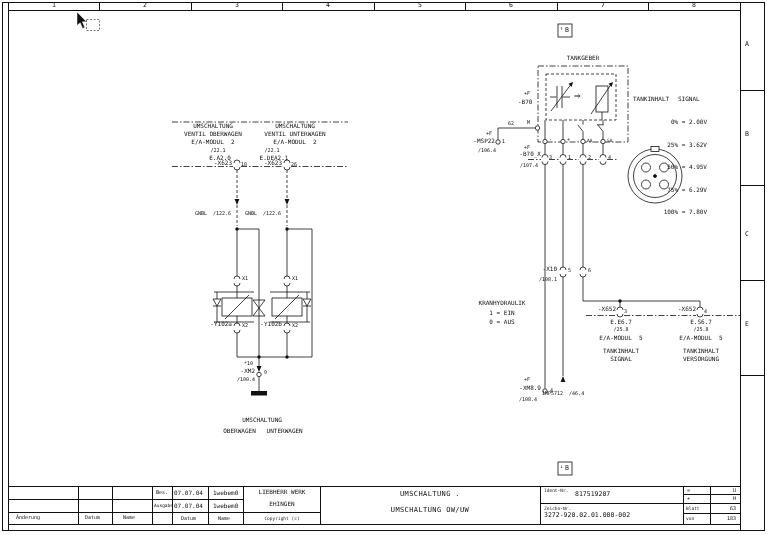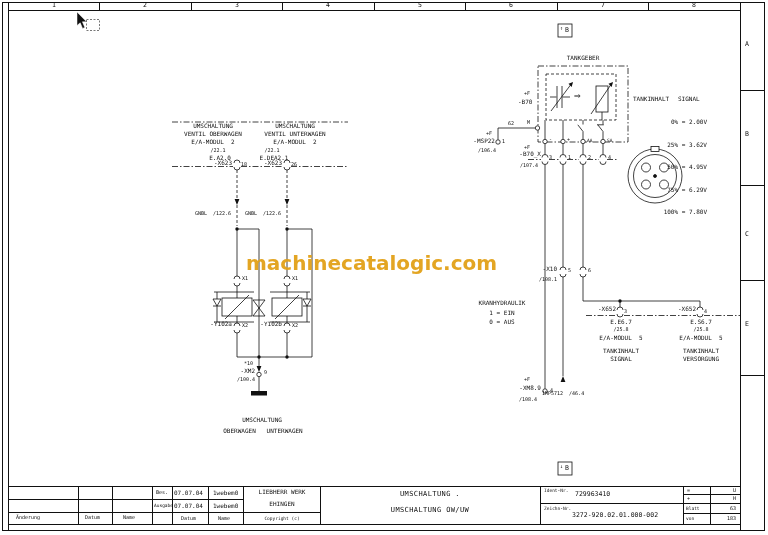--- a/index.html
+++ b/index.html
@@ -279,42 +279,41 @@
 <span class="lb c" style="left:621px;top:356px">SIGNAL</span>
 
 <span class="lb r" style="left:696px;top:306px">-X652</span>
 <span class="lb t5" style="left:704px;top:309px">4</span>
 <span class="lb c" style="left:701px;top:319px">E.S6.7</span>
 <span class="lb t5 c" style="left:701px;top:327px">/25.8</span>
 <span class="lb c" style="left:701px;top:335px">E/A-MODUL  5</span>
 <span class="lb c" style="left:701px;top:348px">TANKINHALT</span>
 <span class="lb c" style="left:701px;top:356px">VERSORGUNG</span>
 
-<div id="wm" style="color: rgb(226, 161, 24);">machinecatalogic.com</div>
 
 <span class="lb t5" style="left:16px;top:515px">Änderung</span>
 <span class="lb t5" style="left:85px;top:515px">Datum</span>
 <span class="lb t5" style="left:123px;top:515px">Name</span>
 <span class="lb t5" style="left:156px;top:489.5px">Bes.</span>
 <span class="lb t45" style="left:154px;top:503px">Ausgabe</span>
 <span class="lb" style="left:174px;top:489.5px">07.07.04</span>
 <span class="lb" style="left:174px;top:502.5px">07.07.04</span>
 <span class="lb" style="left:213px;top:489.5px">1webem0</span>
 <span class="lb" style="left:213px;top:502.5px">1webem0</span>
 <span class="lb t5" style="left:181px;top:515.5px">Datum</span>
 <span class="lb t5" style="left:218px;top:515.5px">Name</span>
 <span class="lb c" style="left:282px;top:489px">LIEBHERR WERK</span>
 <span class="lb c" style="left:282px;top:500.5px">EHINGEN</span>
 <span class="lb t45 c" style="left:282px;top:515.5px">Copyright (c)</span>
 <span class="lb t7 c" style="left:430px;top:490px">UMSCHALTUNG .</span>
 <span class="lb t7 c" style="left:430px;top:506px">UMSCHALTUNG OW/UW</span>
 <span class="lb t45" style="left:544px;top:488px">Ident-Nr.</span>
-<span class="lb t65" style="left:575px;top:490.5px">729963410</span>
+<span class="lb t65" style="left:575px;top:490.5px">817519207</span>
 <span class="lb t45" style="left:544px;top:505.5px">Zeichn-Nr.</span>
-<span class="lb t65" style="left:572px;top:512px">3272-920.02.01.000-002</span>
+<span class="lb t65" style="left:544px;top:512px">3272-920.02.01.000-002</span>
 <span class="lb t5" style="left:687px;top:487.5px">=</span>
 <span class="lb t5 r" style="left:736px;top:487.5px">U</span>
 <span class="lb t5" style="left:687px;top:496px">+</span>
 <span class="lb t5 r" style="left:736px;top:496px">H</span>
 <span class="lb t45" style="left:686px;top:505.5px">Blatt</span>
 <span class="lb t5 r" style="left:736px;top:505.5px">63</span>
 <span class="lb t45" style="left:686px;top:516px">von</span>
 <span class="lb t5 r" style="left:736px;top:516px">183</span>
 
 </div>

